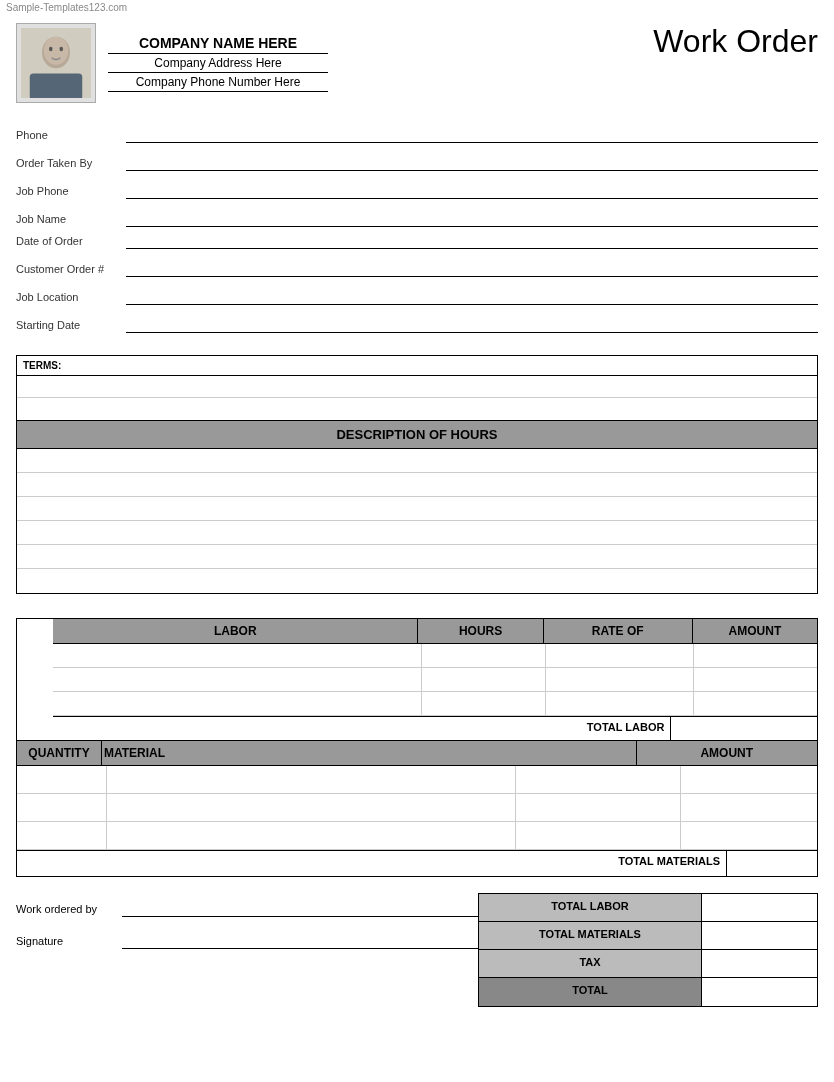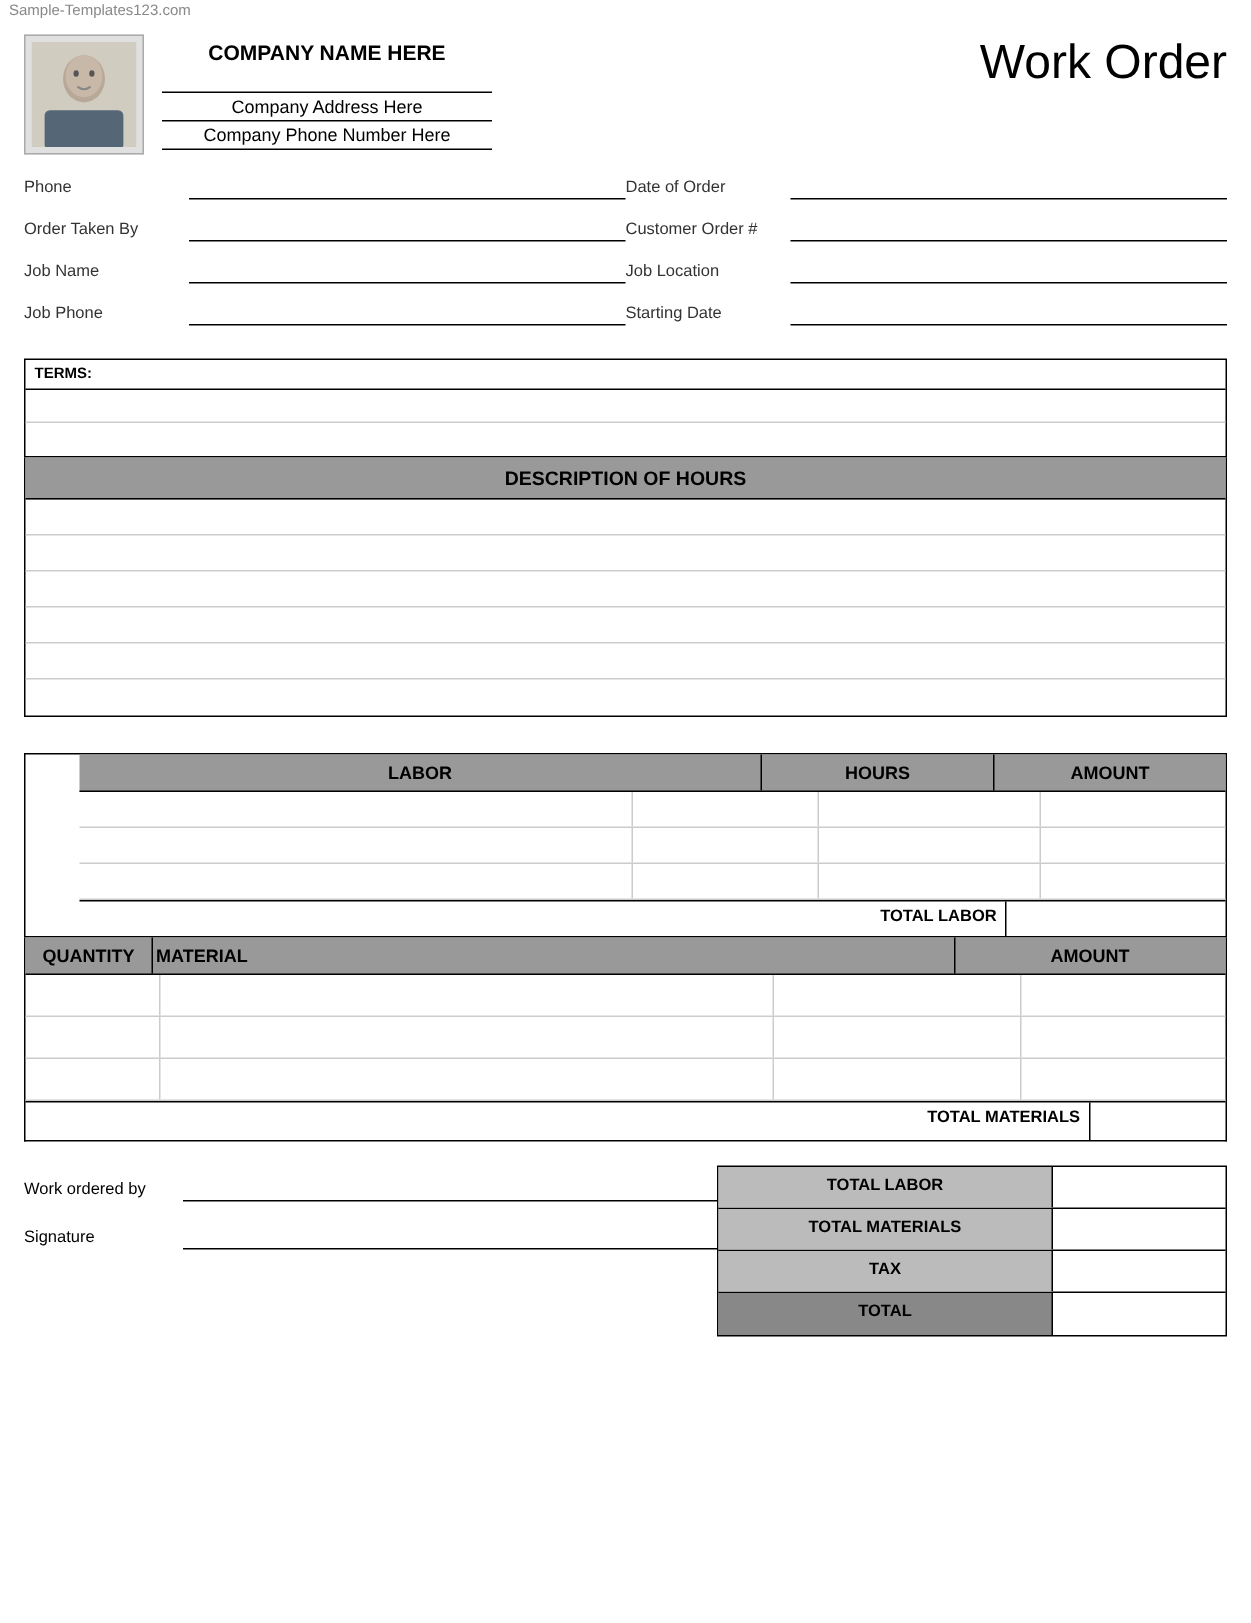--- a/index.html
+++ b/index.html
@@ -46,21 +46,21 @@
     .company-info {
       display: flex;
       flex-direction: column;
       gap: 2px;
     }
     .company-name {
       font-size: 14px;
       font-weight: bold;
       text-align: center;
       border-bottom: 1px solid #000;
-      padding-bottom: 18px;
+      padding-bottom: 2px;
       min-width: 220px;
     }
     .company-detail {
       font-size: 12px;
       text-align: center;
       border-bottom: 1px solid #000;
       padding-bottom: 2px;
       min-width: 220px;
     }
     .work-order-title {
@@ -82,21 +82,22 @@
     .form-line {
       flex: 1;
       border-bottom: 1px solid #000;
       height: 16px;
       min-width: 200px;
     }
     .form-cols {
       display: flex;
       gap: 0;
       padding: 0 16px;
-      margin-top: 6px;
+      margin-top: 16px;
+      flex-direction: column;
     }
     .form-col {
       flex: 1;
       display: flex;
       flex-direction: column;
       gap: 6px;
     }
     .terms-section {
       margin: 16px 16px 0 16px;
       border: 1px solid #000;
@@ -396,25 +397,25 @@
   <div class="form-col">
     <div class="form-row">
       <span class="form-label">Phone</span>
       <div class="form-line"></div>
     </div>
     <div class="form-row">
       <span class="form-label">Order Taken By</span>
       <div class="form-line"></div>
     </div>
     <div class="form-row">
+      <span class="form-label">Job Phone</span>
+      <div class="form-line"></div>
+    </div>
+    <div class="form-row">
       <span class="form-label">Job Name</span>
-      <div class="form-line"></div>
-    </div>
-    <div class="form-row">
-      <span class="form-label">Job Phone</span>
       <div class="form-line"></div>
     </div>
   </div>
 
   <div class="form-col">
     <div class="form-row">
       <span class="form-label">Date of Order</span>
       <div class="form-line"></div>
     </div>
     <div class="form-row">
@@ -449,20 +450,21 @@
     <div class="desc-row"></div>
     <div class="desc-row"></div>
     <div class="desc-row"></div>
   </div>
 </div>
 
 <div class="labor-section">
   <div class="labor-header-row">
     <div class="labor-col-labor">LABOR</div>
     <div class="labor-col-hours">HOURS</div>
+    <div class="labor-col-rate">RATE OF</div>
     <div class="labor-col-amount">AMOUNT</div>
   </div>
   <div class="labor-data-row">
     <div class="labor-cell-labor"></div>
     <div class="labor-cell-hours"></div>
     <div class="labor-cell-rate"></div>
     <div class="labor-cell-amount"></div>
   </div>
   <div class="labor-data-row">
     <div class="labor-cell-labor"></div>

